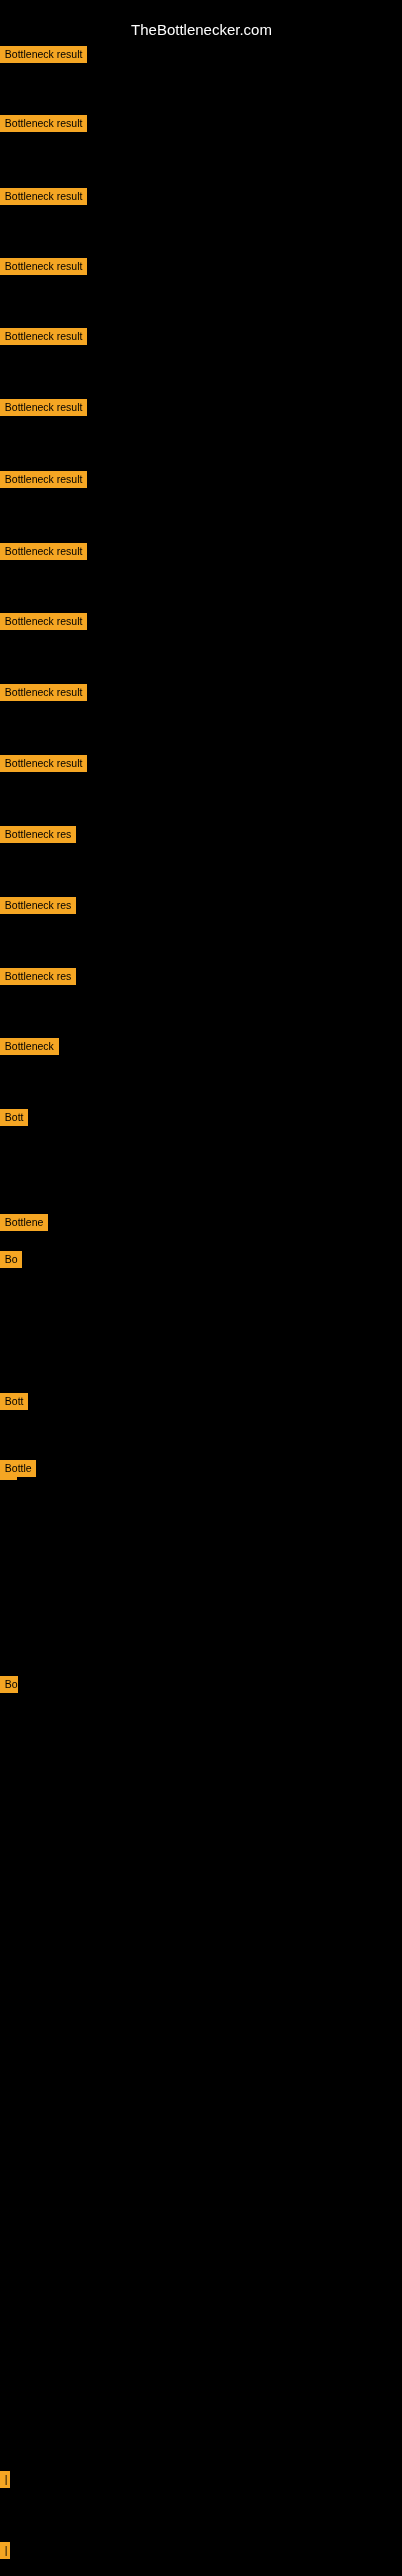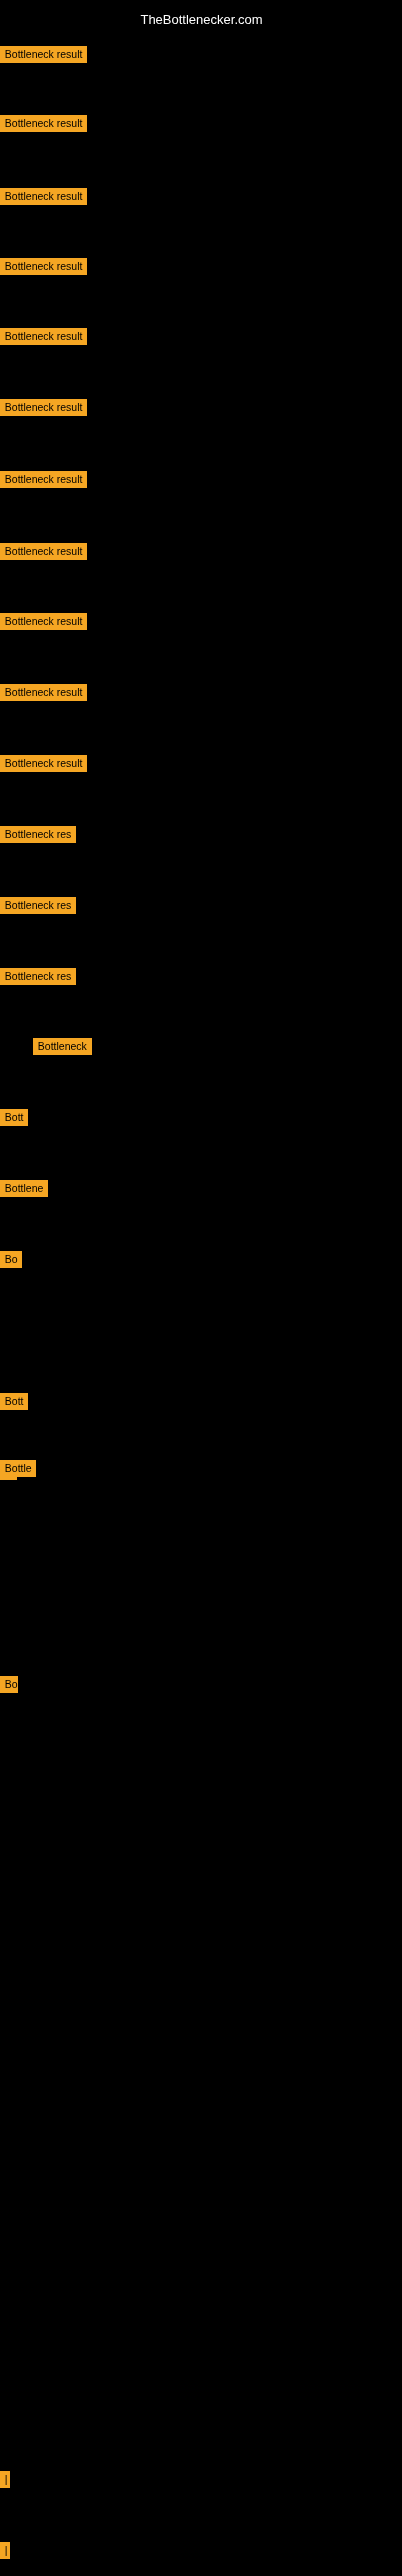--- a/index.html
+++ b/index.html
@@ -11,25 +11,25 @@
     body {
       width: 403px;
       min-height: 2576px;
       background-color: #000000;
       font-family: Arial, sans-serif;
       position: relative;
     }
 
     .site-title {
       position: absolute;
-      top: 12px;
+      top: 21px;
       left: 50%;
       transform: translateX(-50%);
       color: #ffffff;
-      font-size: 13px;
+      font-size: 15px;
       white-space: nowrap;
     }
 
     .bottleneck-badge {
       position: absolute;
       left: 0;
       background-color: #f5a623;
       color: #000000;
       font-size: 10.5px;
       font-weight: normal;
@@ -52,23 +52,23 @@
     <div class="bottleneck-badge" style="top: 328px; max-width: 113px;">Bottleneck result</div>
     <div class="bottleneck-badge" style="top: 399px; max-width: 111px;">Bottleneck result</div>
     <div class="bottleneck-badge" style="top: 471px; max-width: 116px;">Bottleneck result</div>
     <div class="bottleneck-badge" style="top: 543px; max-width: 117px;">Bottleneck result</div>
     <div class="bottleneck-badge" style="top: 613px; max-width: 109px;">Bottleneck result</div>
     <div class="bottleneck-badge" style="top: 684px; max-width: 103px;">Bottleneck result</div>
     <div class="bottleneck-badge" style="top: 755px; max-width: 97px;">Bottleneck result</div>
     <div class="bottleneck-badge" style="top: 826px; max-width: 90px;">Bottleneck res</div>
     <div class="bottleneck-badge" style="top: 897px; max-width: 85px;">Bottleneck res</div>
     <div class="bottleneck-badge" style="top: 968px; max-width: 79px;">Bottleneck res</div>
-    <div class="bottleneck-badge" style="top: 1038px; max-width: 66px; margin-left: 33px;">Bottleneck</div>
+    <div class="bottleneck-badge" style="top: 1038px; max-width: 66px;">Bottleneck</div>
     <div class="bottleneck-badge" style="top: 1109px; max-width: 44px;">Bott</div>
-    <div class="bottleneck-badge" style="top: 1180px; max-width: 55px;">Bottlene</div>
+    <div class="bottleneck-badge" style="top: 1214px; max-width: 55px;">Bottlene</div>
     <div class="bottleneck-badge" style="top: 1251px; max-width: 28px;">Bo</div>
     <div class="bottleneck-badge" style="top: 1393px; max-width: 31px;">Bott</div>
     <div class="bottleneck-badge" style="top: 1463px; max-width: 17.7px;">B</div>
     <div class="bottleneck-badge" style="top: 1460px; max-width: 42px;">Bottle</div>
     <div class="bottleneck-badge" style="top: 1676px; max-width: 17.7px;">Bo</div>
     <div class="bottleneck-badge" style="top: 2471px; max-width: 6.4px;">|</div>
     <div class="bottleneck-badge" style="top: 2542px; max-width: 6.4px;">|</div>
   </div>
 
 

